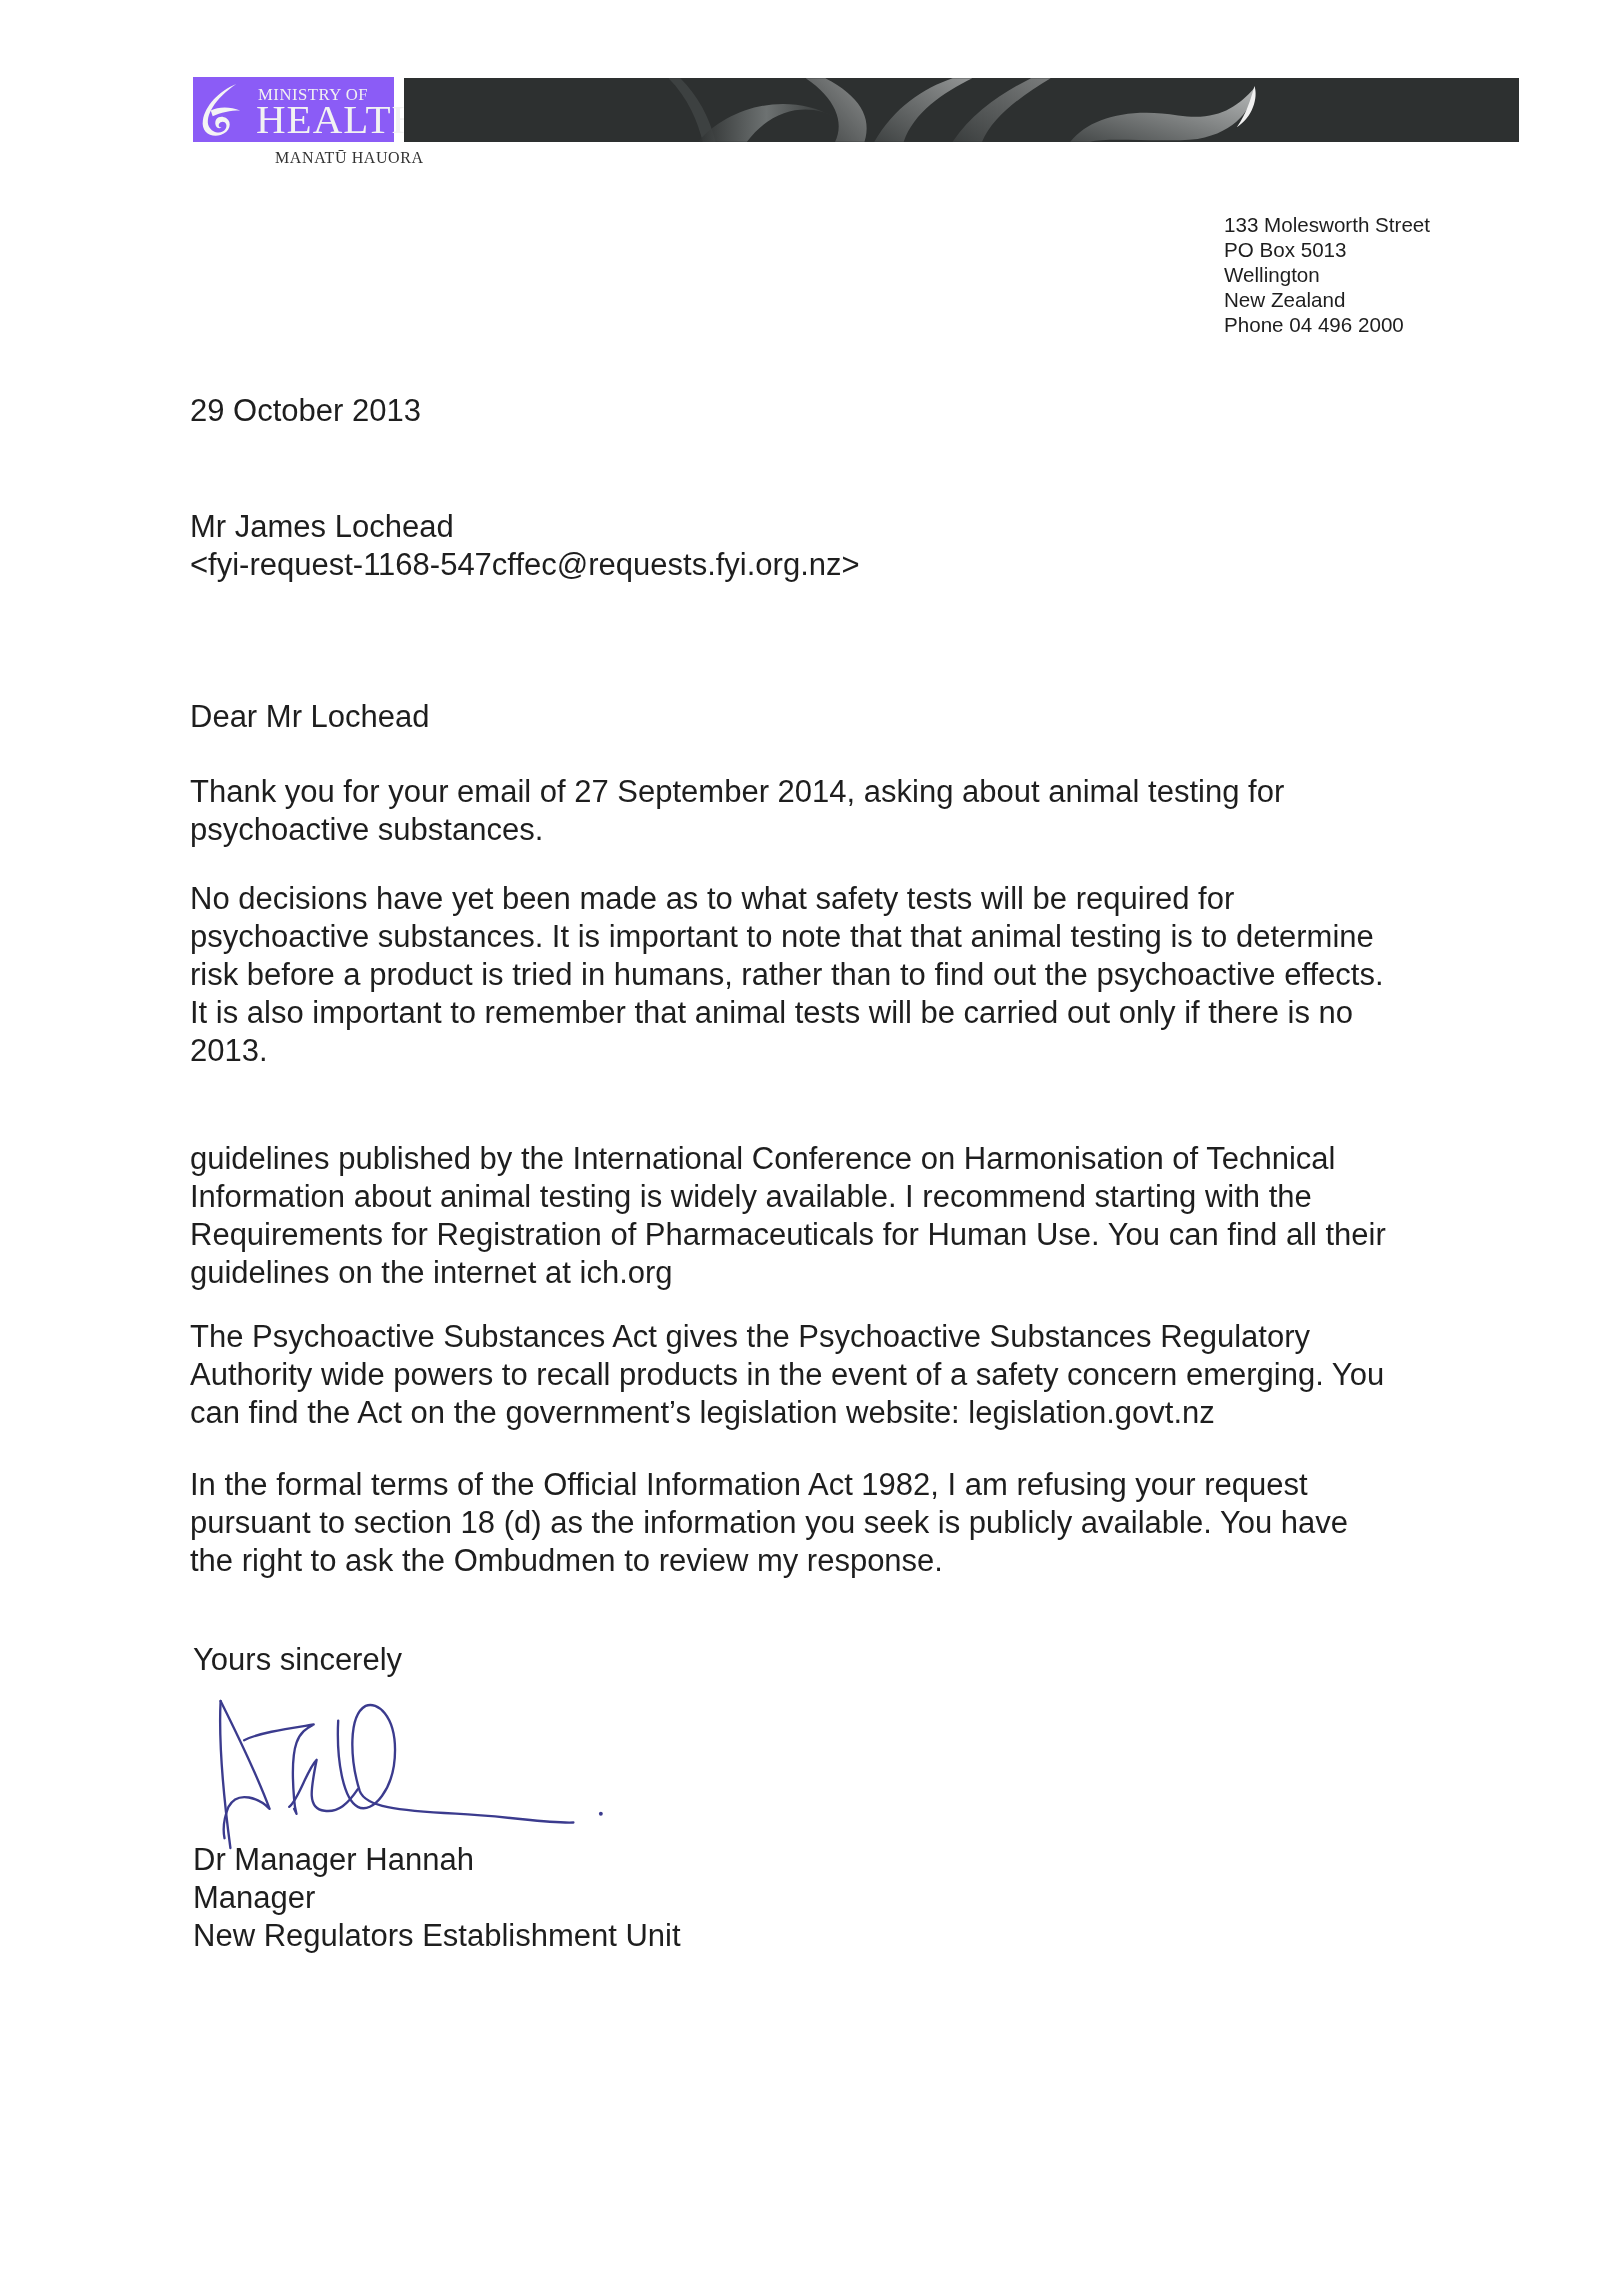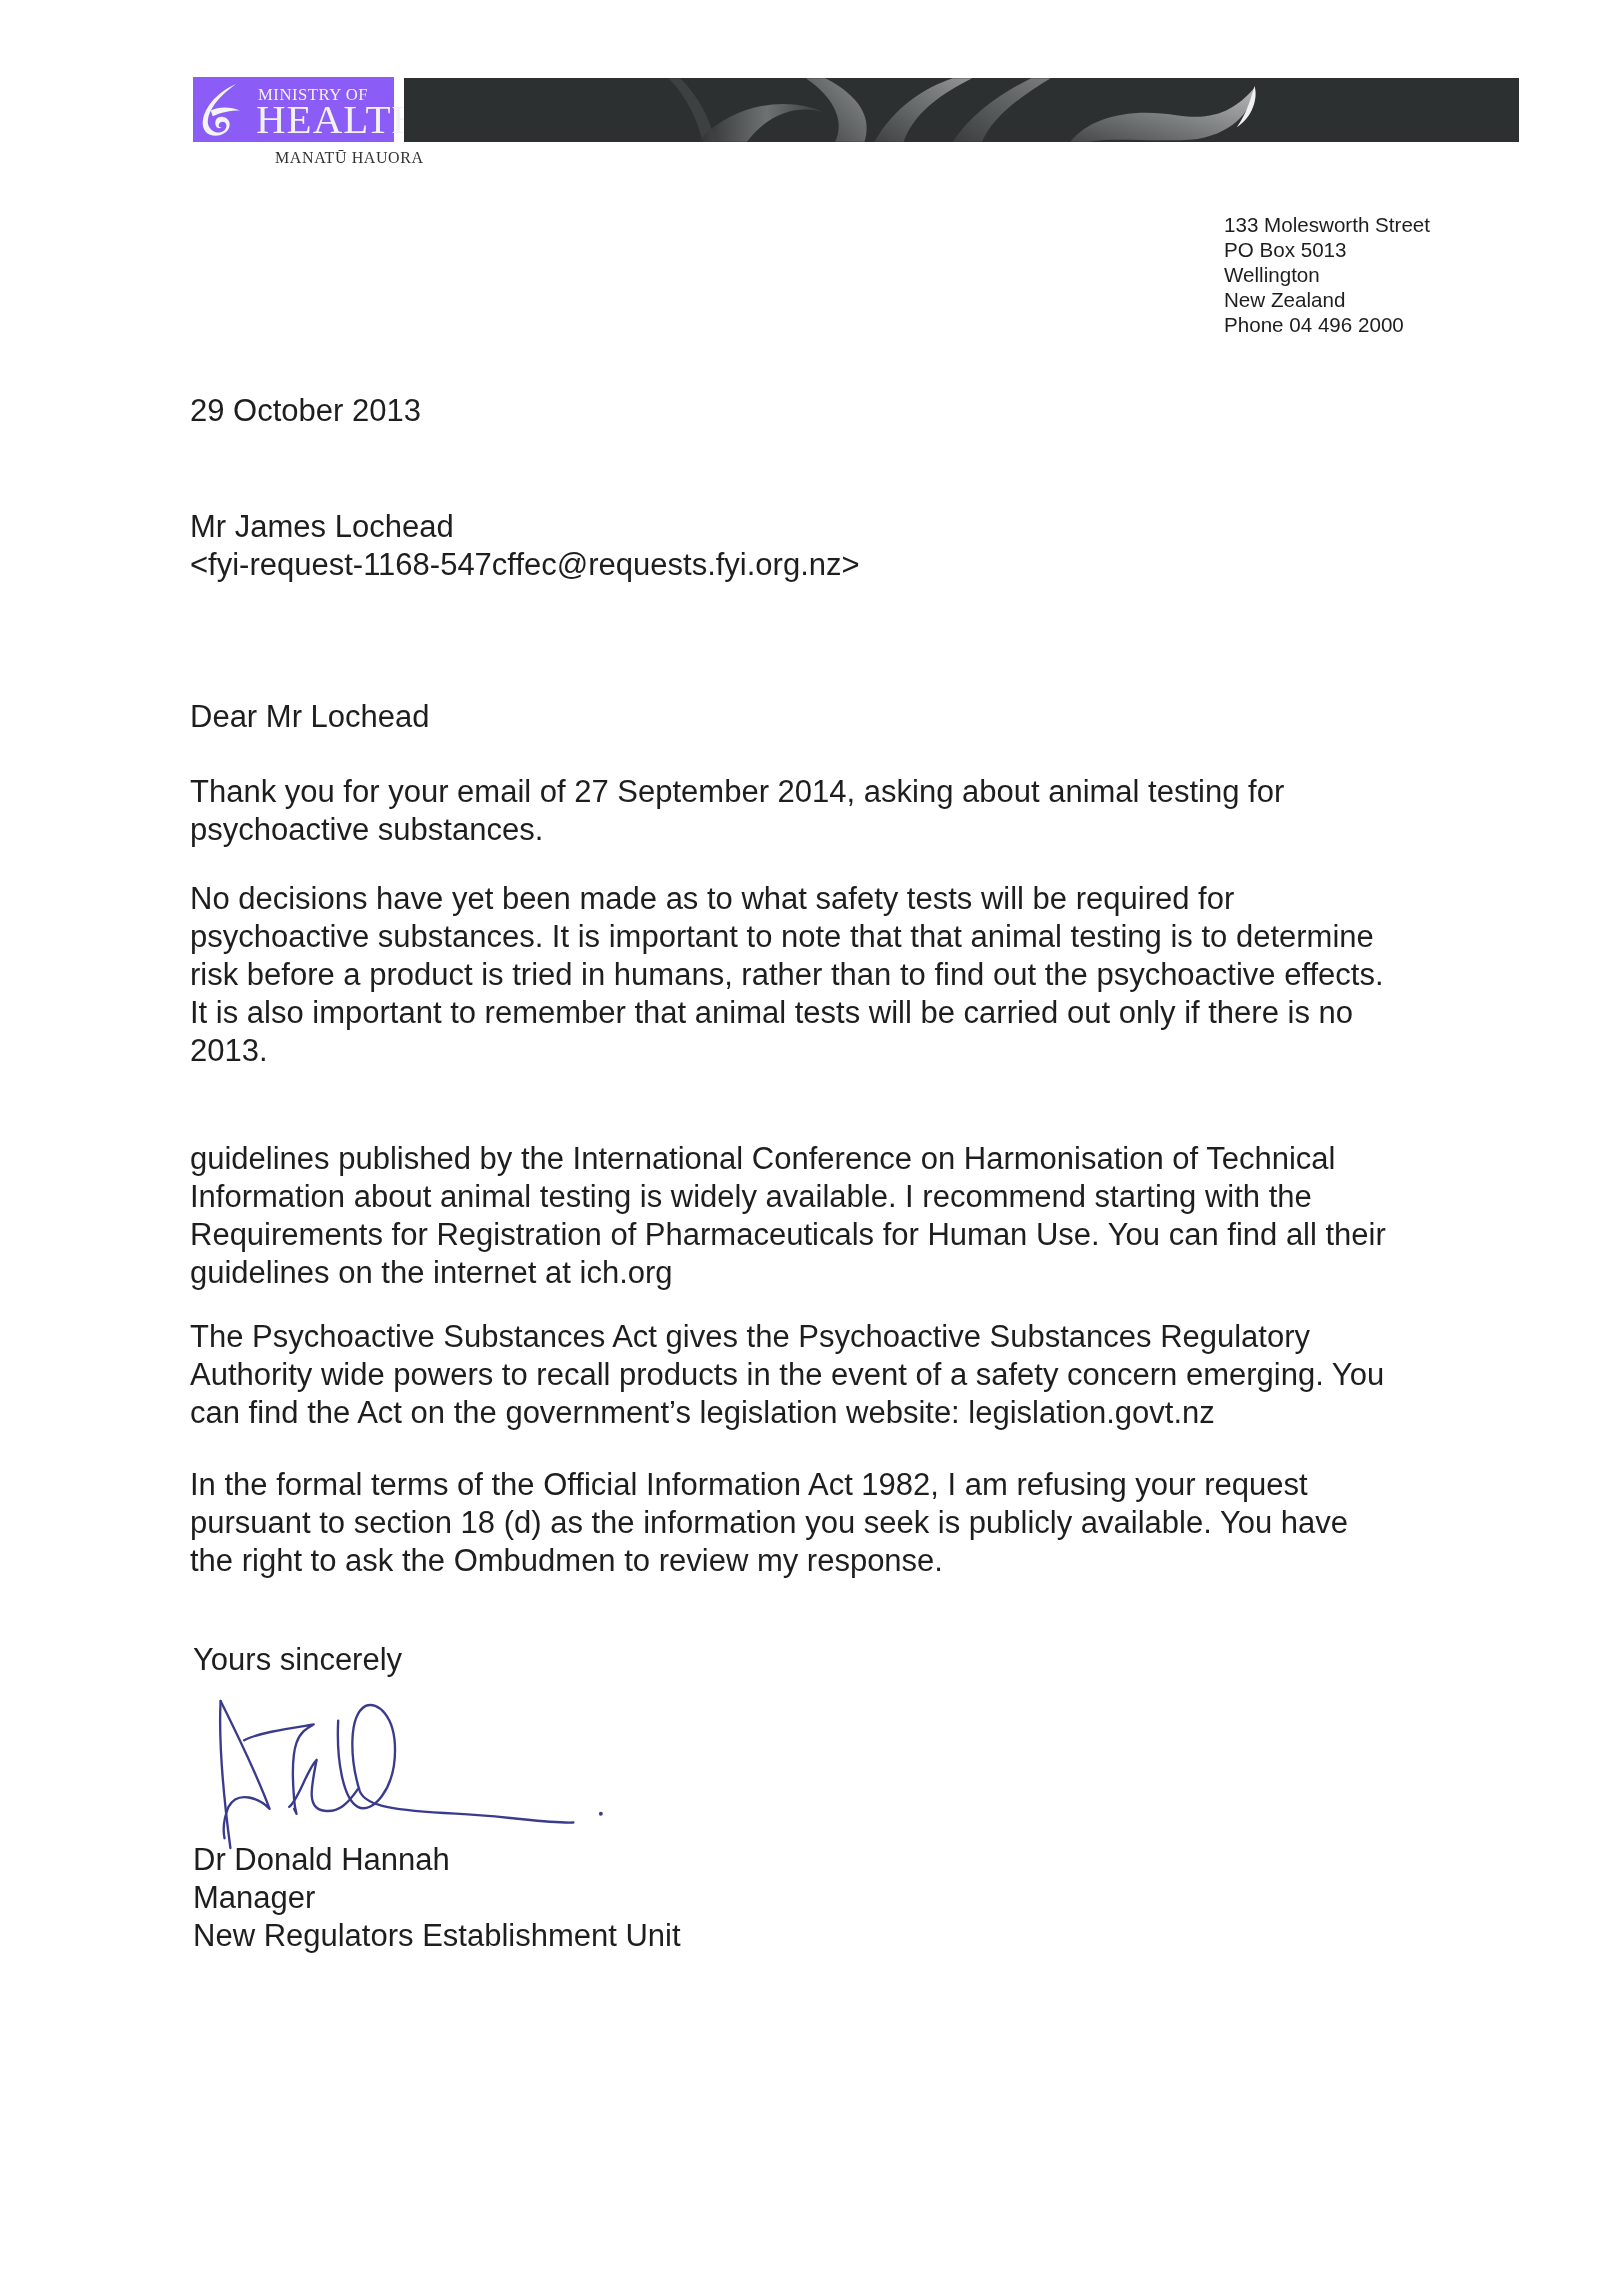--- a/index.html
+++ b/index.html
@@ -108,16 +108,16 @@
   <g fill="none" stroke="#3b3b8e" stroke-width="2.4" stroke-linecap="round" stroke-linejoin="round">
     <path d="M20 10 C35 40 55 80 70 120 C60 110 38 100 28 118 C24 128 22 140 24 150"></path>
     <path d="M20 10 C18 50 22 100 30 160"></path>
     <path d="M44 50 C60 42 90 38 115 34 C100 42 90 50 95 110 C96 125 100 130 95 120"></path>
     <path d="M90 118 C100 110 108 80 118 70 C112 100 108 120 126 122 C140 124 150 115 160 100"></path>
     <path d="M140 30 C138 70 145 110 160 118 C175 126 198 100 198 60 C198 25 180 10 168 15 C150 25 152 70 162 102 C168 118 200 122 260 125 C320 128 350 135 380 134"></path>
   </g>
   <circle cx="408" cy="125" r="2" fill="#3b3b8e"></circle>
 </svg>
 
-<div class="abs body-text" style="left:193px; top:1841px;">Dr Donald Hannah</div>
+<div class="abs body-text" style="left:193px; top:1841px;">Dr Manager Hannah</div>
 <div class="abs body-text" style="left:193px; top:1879px;">Manager</div>
 <div class="abs body-text" style="left:193px; top:1917px;">New Regulators Establishment Unit</div>
 
 
 </body></html>

